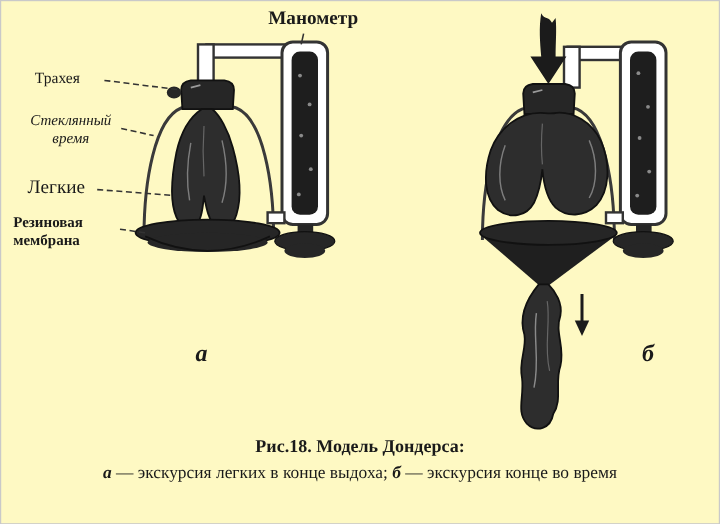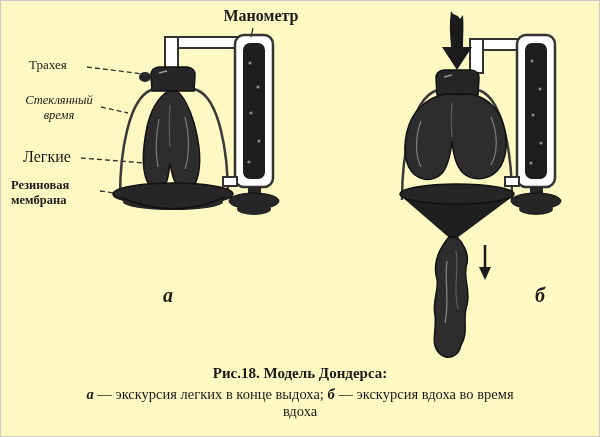--- a/index.html
+++ b/index.html
@@ -148,17 +148,16 @@
 время</div>
   <div class="lbl lbl-lungs">Легкие</div>
   <div class="lbl lbl-membrane">Резиновая
 мембрана</div>
 
   <div class="fig-letter fig-a">а</div>
   <div class="fig-letter fig-b">б</div>
 
   <div class="caption">
     <div class="caption-title">Рис.18. Модель Дондерса:</div>
-    <div class="caption-line"><span class="cap-it">а</span><span> — экскурсия легких в конце выдоха; </span><span class="cap-it">б</span><span> — экскурсия вдоха во время</span></div>
-    <div class="caption-line">вдоха</div>
+    <div class="caption-line"><span class="cap-it">а</span><span> — экскурсия легких в конце выдоха; </span><span class="cap-it">б</span><span> — экскурсия конце во время</span></div>
   </div>
 
 </div>
 
 </body></html>

